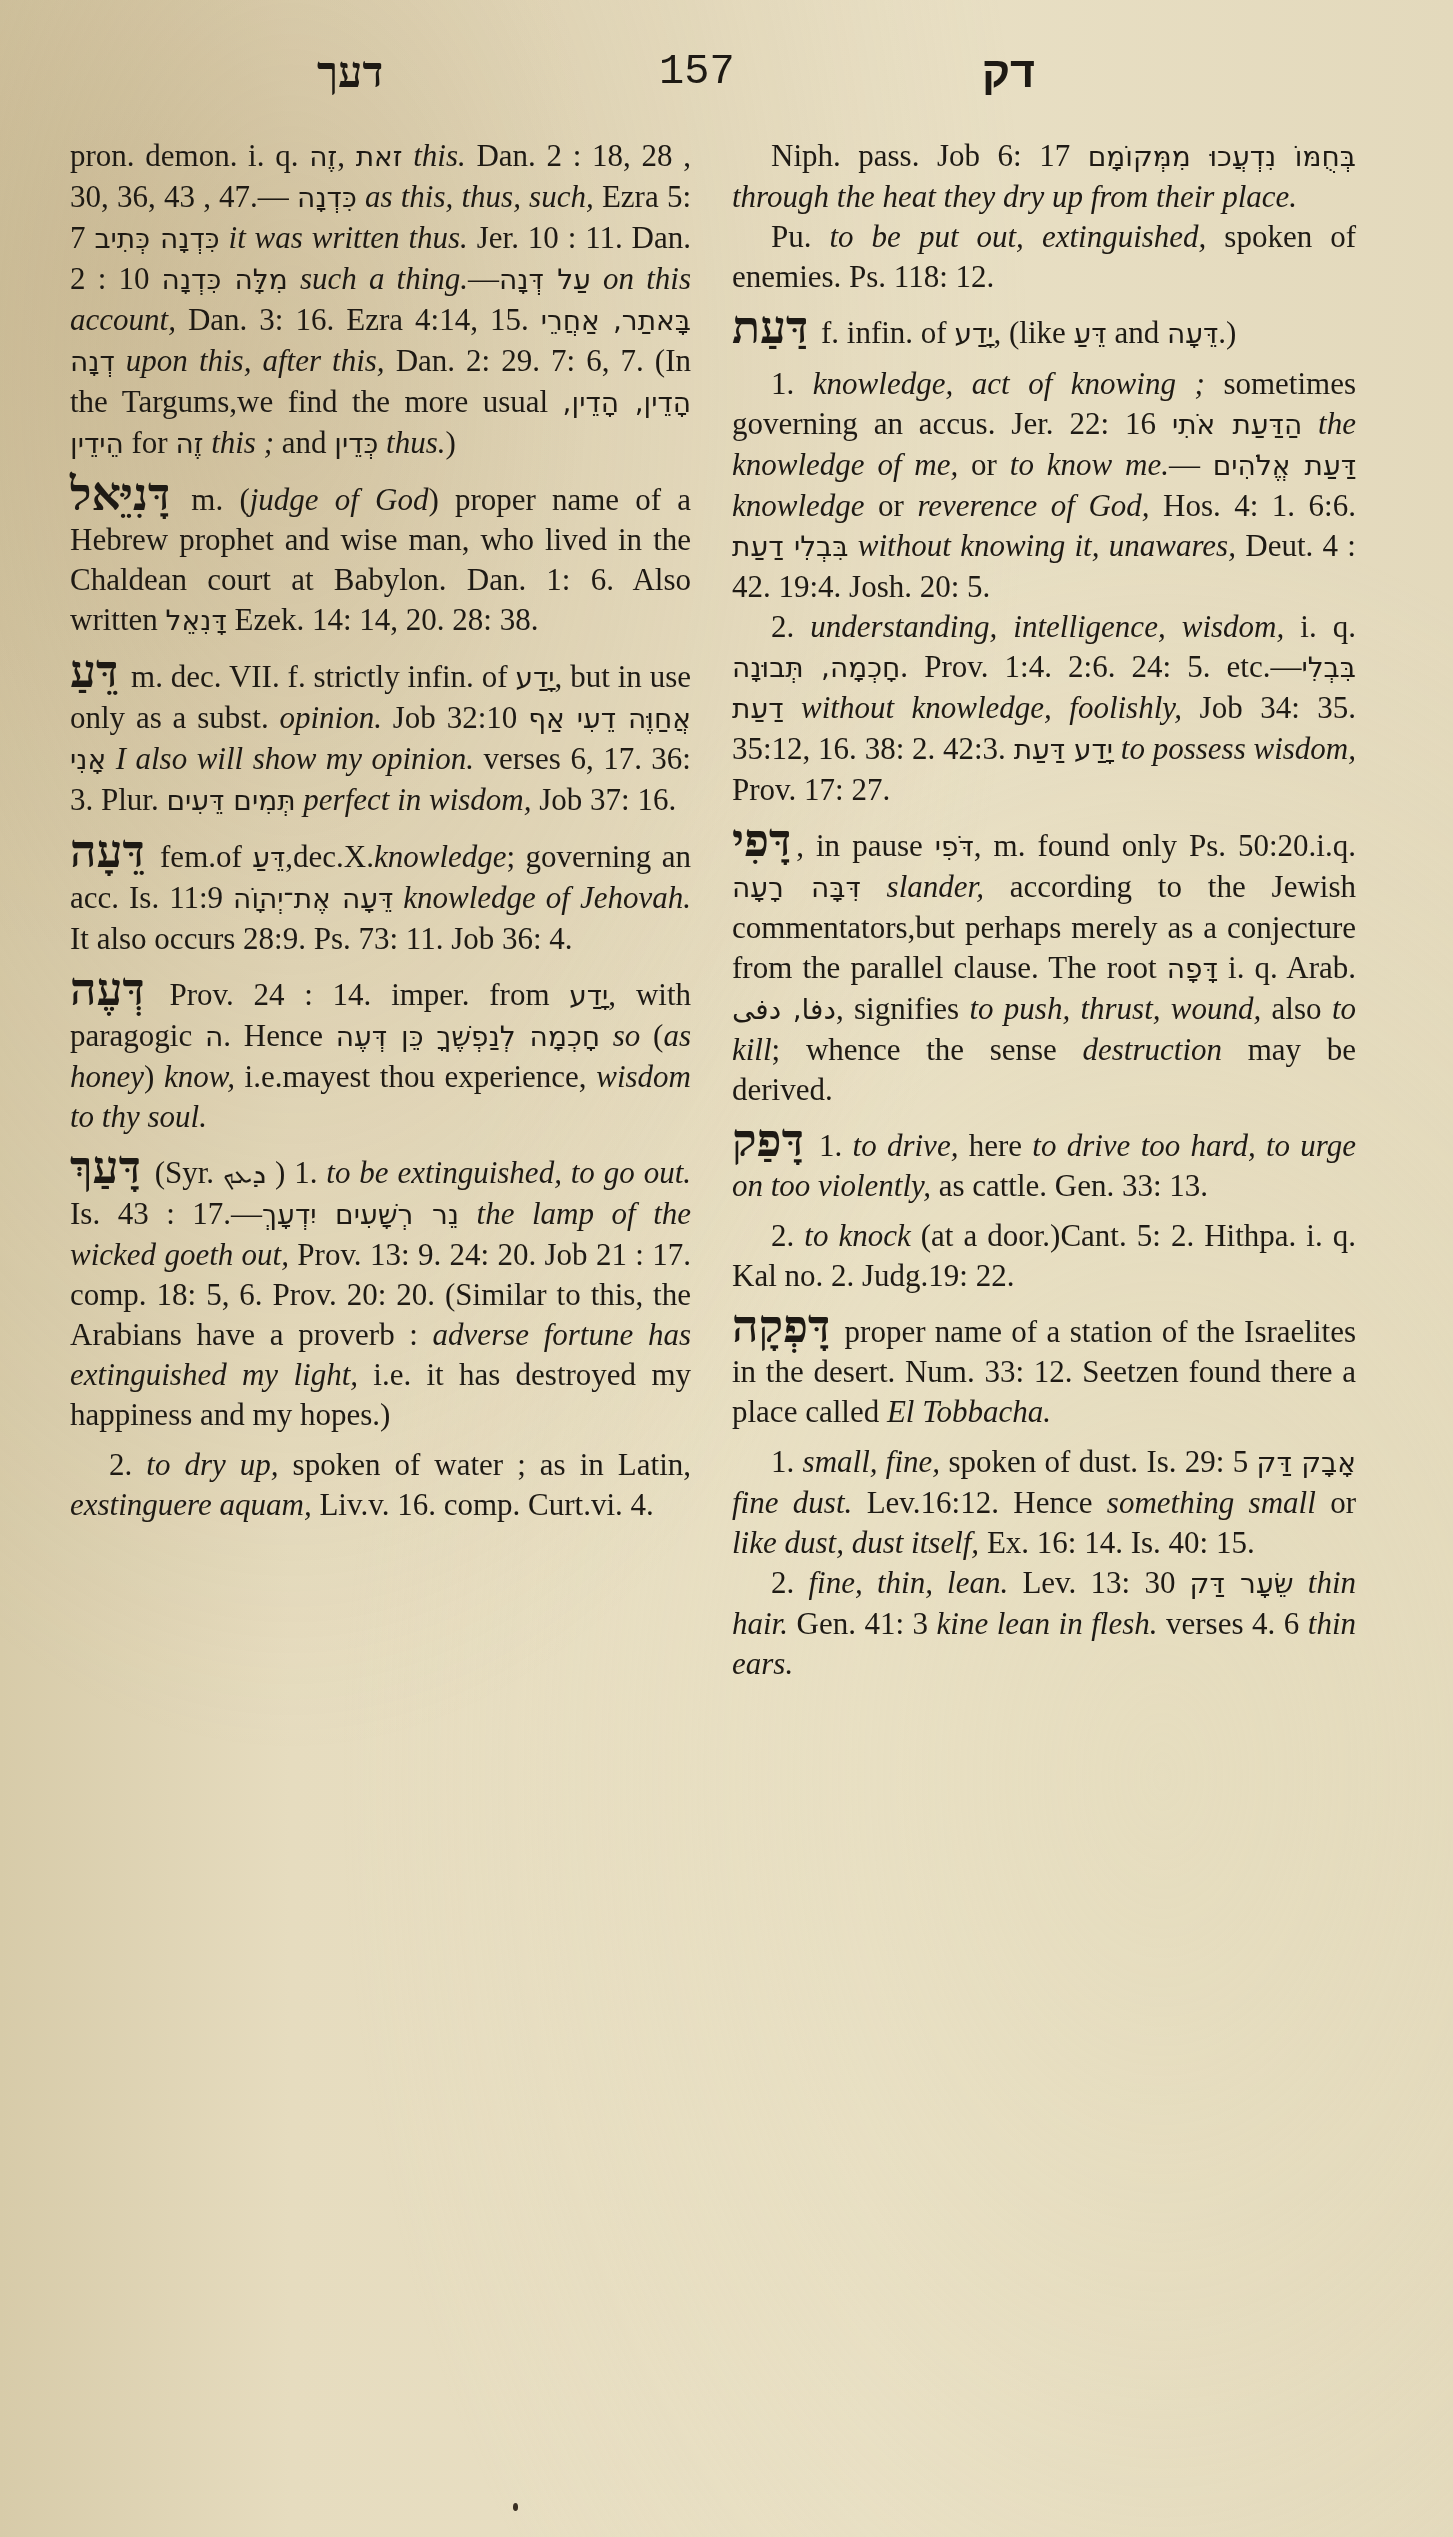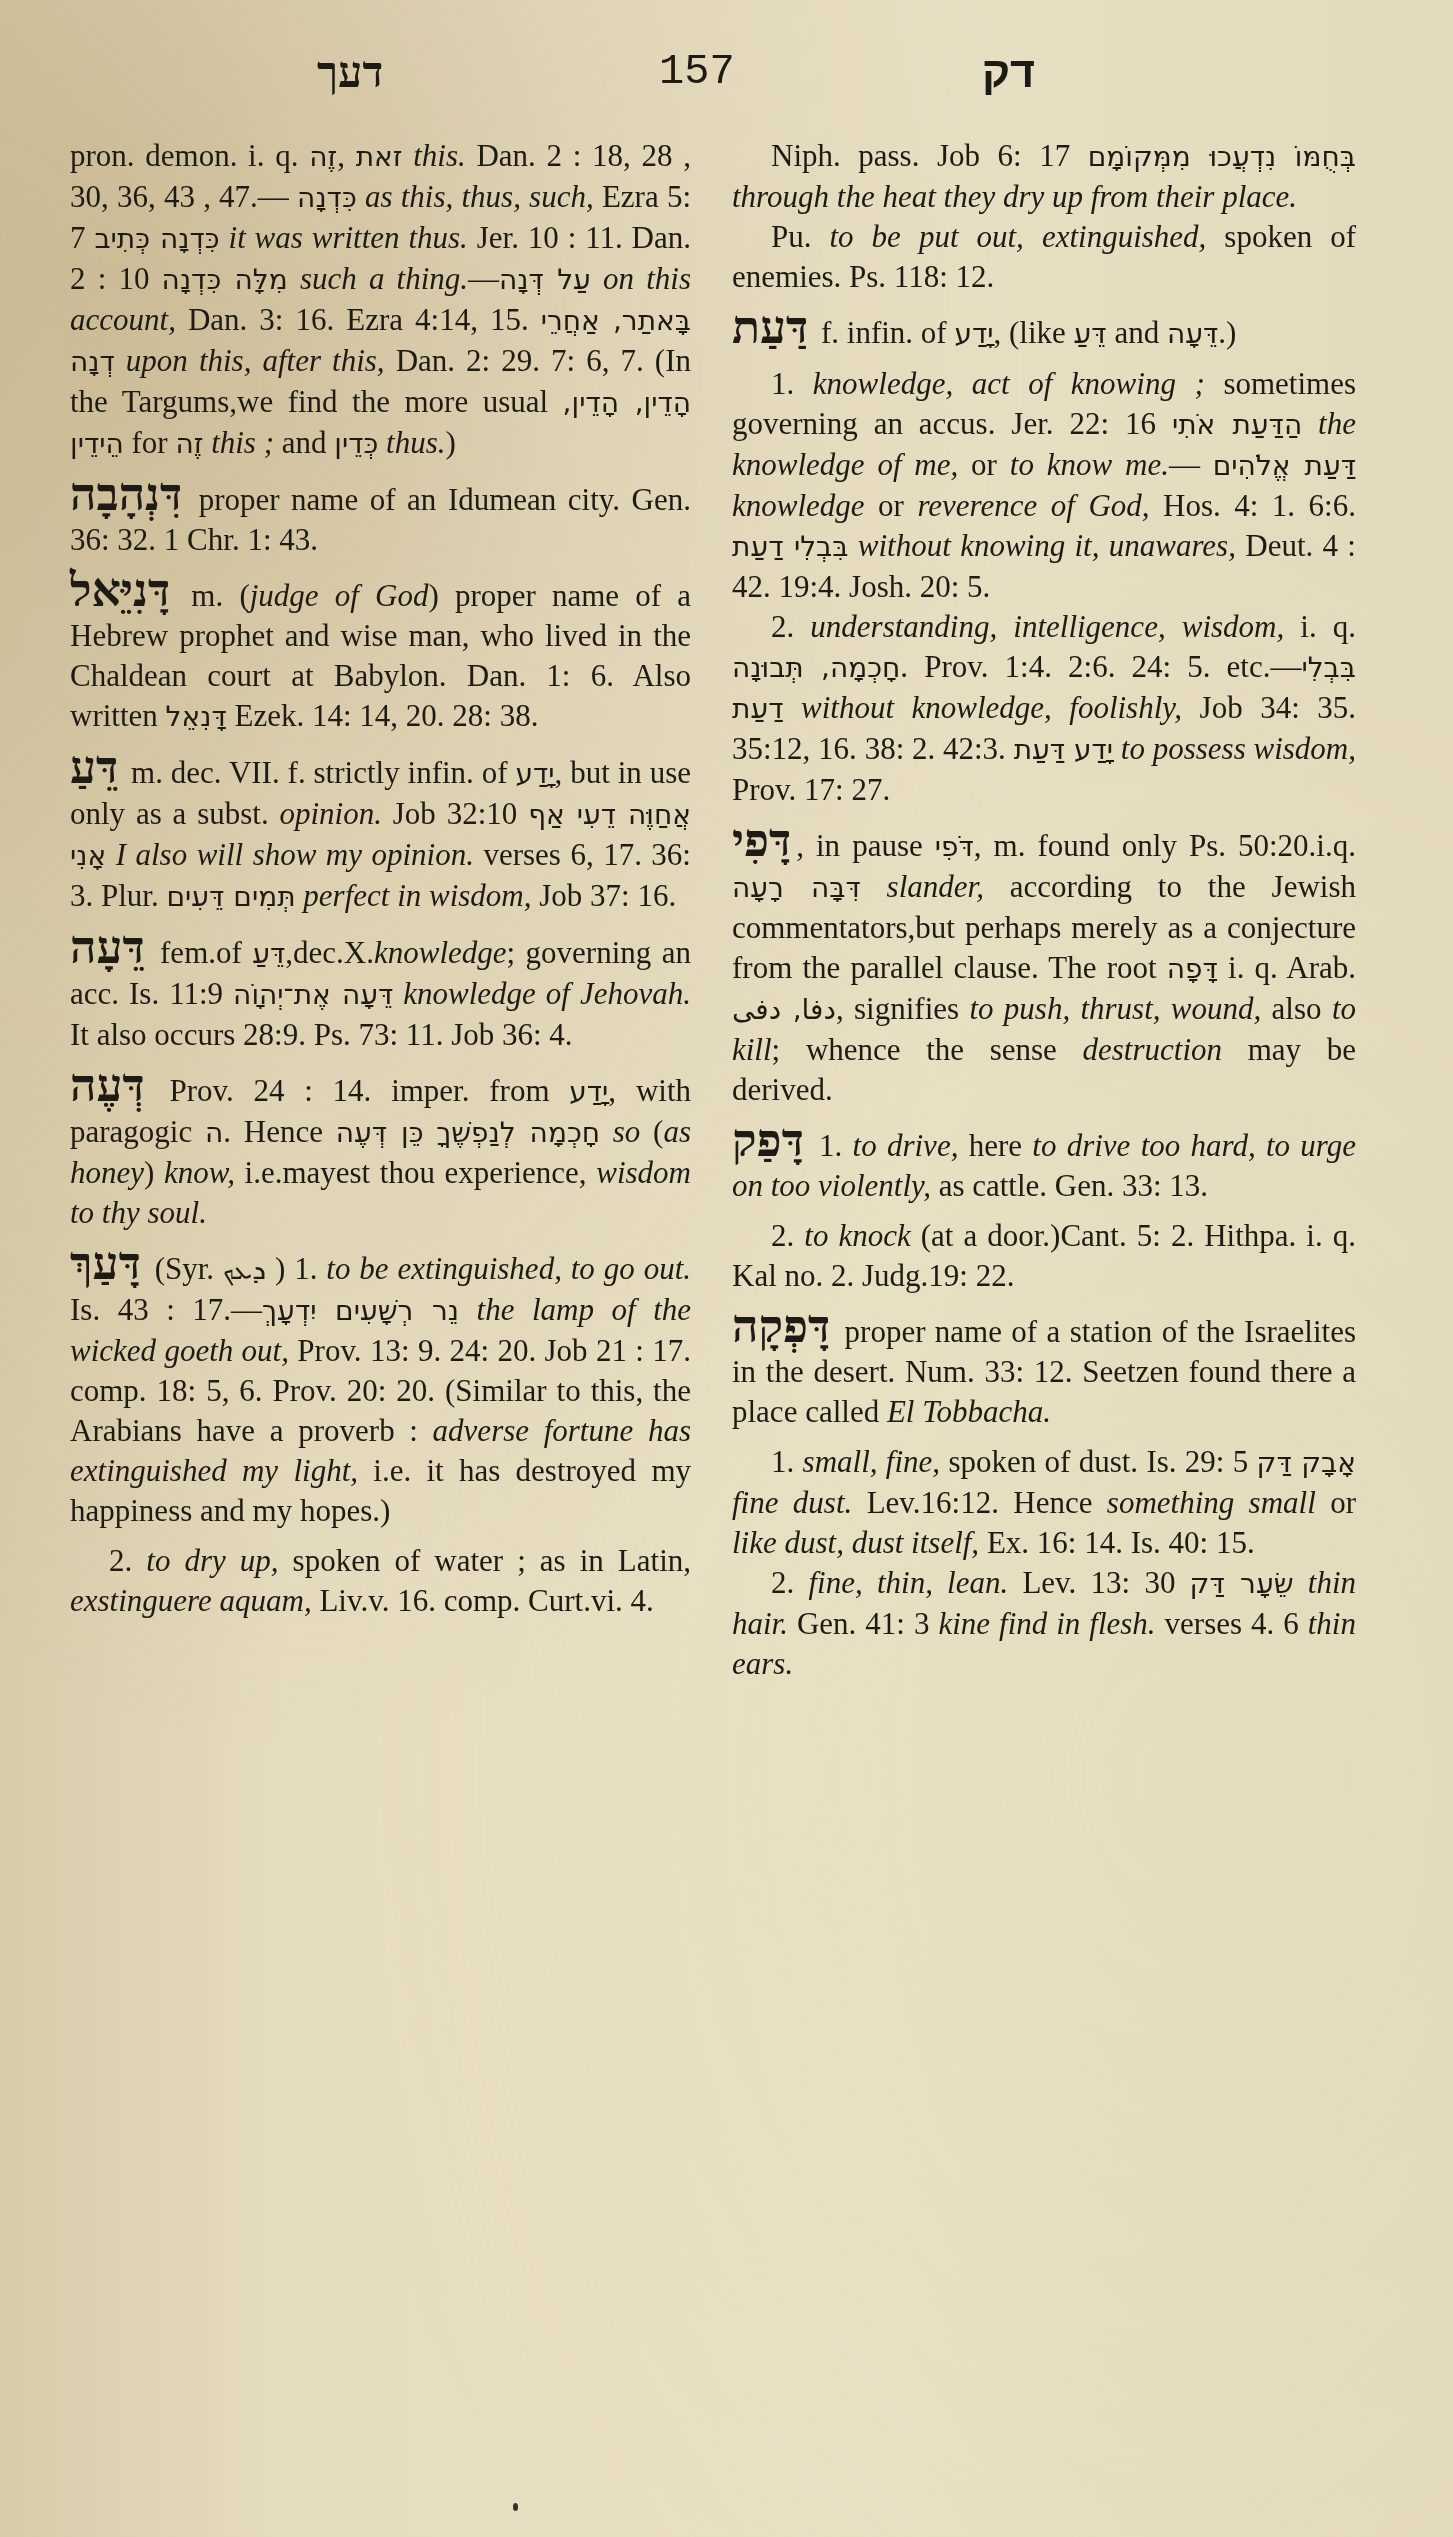--- a/index.html
+++ b/index.html
@@ -56,37 +56,36 @@
   <div class="blot"></div>
 
   <div class="header">
     <span class="hdr-left">דעך</span>
     <span class="hdr-num">157</span>
     <span class="hdr-right">דק</span>
   </div>
 
   <div class="col col-left" id="col-left">
       <p class="entry cont"><span>pron. demon. i. q. </span><span class="heb">זֶה</span><span>, </span><span class="heb">זאת</span><span class="it"> this.</span><span> Dan. 2 : 18, 28 , 30, 36, 43 , 47.— </span><span class="heb">כִּדְנָה</span><span class="it"> as this, thus, such,</span><span> Ezra 5: 7 </span><span class="heb">כִּדְנָה כְּתִיב</span><span class="it"> it was written thus.</span><span> Jer. 10 : 11. Dan. 2 : 10 </span><span class="heb">מִלָּה כִּדְנָה</span><span class="it"> such a thing.</span><span>—</span><span class="heb">עַל דְּנָה</span><span class="it"> on this account,</span><span> Dan. 3: 16. Ezra 4:14, 15. </span><span class="heb">בָּאתַר, אַחֲרֵי דְנָה</span><span class="it"> upon this, after this,</span><span> Dan. 2: 29. 7: 6, 7. (In the Targums,we find the more usual </span><span class="heb">הָדֵין, הָדֵין, הֵידֵין</span><span> for </span><span class="heb">זֶה</span><span class="it"> this ;</span><span> and </span><span class="heb">כְּדֵין</span><span class="it"> thus.</span><span>)</span></p>
-      <p class="entry"><span class="hw">דִּנְהָבָה</span><span> proper name of an Idumean city. Gen. 36: 32. 1 Chr. 1: 43.</span></p>
       <p class="entry"><span class="hw">דָּנִיֵּאל</span><span> m. (</span><span class="it">judge of God</span><span>) proper name of a Hebrew prophet and wise man, who lived in the Chaldean court at Babylon. Dan. 1: 6. Also written </span><span class="heb">דָּנִאֵל</span><span> Ezek. 14: 14, 20. 28: 38.</span></p>
       <p class="entry"><span class="hw">דֵּעַ</span><span> m. dec. VII. f. strictly infin. of </span><span class="heb">יָדַע</span><span>, but in use only as a subst. </span><span class="it">opinion.</span><span> Job 32:10 </span><span class="heb">אֲחַוֶּה דֵעִי אַף אָנִי</span><span class="it"> I also will show my opinion.</span><span> verses 6, 17. 36: 3. Plur. </span><span class="heb">תְּמִים דֵּעִים</span><span class="it"> perfect in wisdom,</span><span> Job 37: 16.</span></p>
       <p class="entry"><span class="hw">דֵּעָה</span><span> fem.of </span><span class="heb">דֵּעַ</span><span>,dec.X.</span><span class="it">knowledge</span><span>; governing an acc. Is. 11:9 </span><span class="heb">דֵּעָה אֶת־יְהוָֹה</span><span class="it"> knowledge of Jehovah.</span><span> It also occurs 28:9. Ps. 73: 11. Job 36: 4.</span></p>
       <p class="entry"><span class="hw">דְּעֶה</span><span> Prov. 24 : 14. imper. from </span><span class="heb">יָדַע</span><span>, with paragogic </span><span class="heb">ה</span><span>. Hence </span><span class="heb">כֵּן דְּעֶה</span><span> </span><span class="heb">חָכְמָה לְנַפְשֶׁךָ</span><span class="it"> so</span><span> (</span><span class="it">as honey</span><span>) </span><span class="it">know,</span><span> i.e.mayest thou experience, </span><span class="it">wisdom to thy soul.</span></p>
       <p class="entry"><span class="hw">דָּעַךְ</span><span> (Syr. </span><span class="heb">ܕܥܟ</span><span> ) 1. </span><span class="it">to be extinguished, to go out.</span><span> Is. 43 : 17.—</span><span class="heb">נֵר רְשָׁעִים יִדְעָךְ</span><span class="it"> the lamp of the wicked goeth out,</span><span> Prov. 13: 9. 24: 20. Job 21 : 17. comp. 18: 5, 6. Prov. 20: 20. (Similar to this, the Arabians have a proverb : </span><span class="it">adverse fortune has extinguished my light,</span><span> i.e. it has destroyed my happiness and my hopes.)</span></p>
       <p class="entry sub" style="margin-bottom: 0px;"><span>2. </span><span class="it">to dry up,</span><span> spoken of water ; as in Latin, </span><span class="it">exstinguere aquam,</span><span> Liv.v. 16. comp. Curt.vi. 4.</span></p>
     </div>
   <div class="col col-right" id="col-right">
       <p class="entry sub" style="margin-bottom: 0px;"><span>Niph. pass. Job 6: 17 </span><span class="heb">בְּחֻמּוֹ נִדְעֲכוּ מִמְּקוֹמָם</span><span class="it"> through the heat they dry up from their place.</span></p>
       <p class="entry sub" style="margin-bottom: 10px;"><span>Pu. </span><span class="it">to be put out, extinguished,</span><span> spoken of enemies. Ps. 118: 12.</span></p>
       <p class="entry"><span class="hw">דַּעַת</span><span> f. infin. of </span><span class="heb">יָדַע</span><span>, (like </span><span class="heb">דֵּעַ</span><span> and </span><span class="heb">דֵּעָה</span><span>.)</span></p>
       <p class="entry sub" style="margin-bottom: 0px;"><span>1. </span><span class="it">knowledge, act of knowing ;</span><span> sometimes governing an accus. Jer. 22: 16 </span><span class="heb">הַדַּעַת אֹתִי</span><span class="it"> the knowledge of me,</span><span> or </span><span class="it">to know me.</span><span>— </span><span class="heb">דַּעַת אֱלֹהִים</span><span class="it"> knowledge</span><span> or </span><span class="it">reverence of God,</span><span> Hos. 4: 1. 6:6. </span><span class="heb">בִּבְלִי דַעַת</span><span class="it"> without knowing it, unawares,</span><span> Deut. 4 : 42. 19:4. Josh. 20: 5.</span></p>
       <p class="entry sub" style="margin-bottom: 10px;"><span>2. </span><span class="it">understanding, intelligence, wisdom,</span><span> i. q. </span><span class="heb">חָכְמָה, תְּבוּנָה</span><span>. Prov. 1:4. 2:6. 24: 5. etc.—</span><span class="heb">בִּבְלִי דַעַת</span><span class="it"> without knowledge, foolishly,</span><span> Job 34: 35. 35:12, 16. 38: 2. 42:3. </span><span class="heb">יָדַע דַּעַת</span><span class="it"> to possess wisdom,</span><span> Prov. 17: 27.</span></p>
       <p class="entry"><span class="hw">דָּפִי</span><span>, in pause </span><span class="heb">דֹּפִי</span><span>, m. found only Ps. 50:20.i.q. </span><span class="heb">דִּבָּה רָעָה</span><span class="it"> slander,</span><span> according to the Jewish commentators,but perhaps merely as a conjecture from the parallel clause. The root </span><span class="heb">דָּפָה</span><span> i. q. Arab. </span><span class="heb">دفا, دفى</span><span>, signifies </span><span class="it">to push, thrust, wound,</span><span> also </span><span class="it">to kill</span><span>; whence the sense </span><span class="it">destruction</span><span> may be derived.</span></p>
       <p class="entry"><span class="hw">דָּפַק</span><span> 1. </span><span class="it">to drive,</span><span> here </span><span class="it">to drive too hard, to urge on too violently,</span><span> as cattle. Gen. 33: 13.</span></p>
       <p class="entry sub" style="margin-bottom: 10px;"><span>2. </span><span class="it">to knock</span><span> (at a door.)Cant. 5: 2. Hithpa. i. q. Kal no. 2. Judg.19: 22.</span></p>
       <p class="entry"><span class="hw">דָּפְקָה</span><span> proper name of a station of the Israelites in the desert. Num. 33: 12. Seetzen found there a place called </span><span class="it">El Tobbacha.</span></p>
       <p class="entry sub" style="margin-bottom: 0px;"><span>1. </span><span class="it">small, fine,</span><span> spoken of dust. Is. 29: 5 </span><span class="heb">אָבָק דַּק</span><span class="it"> fine dust.</span><span> Lev.16:12. Hence </span><span class="it">something small</span><span> or </span><span class="it">like dust, dust itself,</span><span> Ex. 16: 14. Is. 40: 15.</span></p>
-      <p class="entry sub" style="margin-bottom: 0px;"><span>2. </span><span class="it">fine, thin, lean.</span><span> Lev. 13: 30 </span><span class="heb">שֵׂעָר דַּק</span><span class="it"> thin hair.</span><span> Gen. 41: 3 </span><span class="it">kine find in flesh.</span><span> verses 4. 6 </span><span class="it">thin ears.</span></p>
+      <p class="entry sub" style="margin-bottom: 0px;"><span>2. </span><span class="it">fine, thin, lean.</span><span> Lev. 13: 30 </span><span class="heb">שֵׂעָר דַּק</span><span class="it"> thin hair.</span><span> Gen. 41: 3 </span><span class="it">kine lean in flesh.</span><span> verses 4. 6 </span><span class="it">thin ears.</span></p>
     </div>
 
   <div class="dot" style="left:513px; top:2503px;"></div>
 </div>
 
 
 </body></html>

